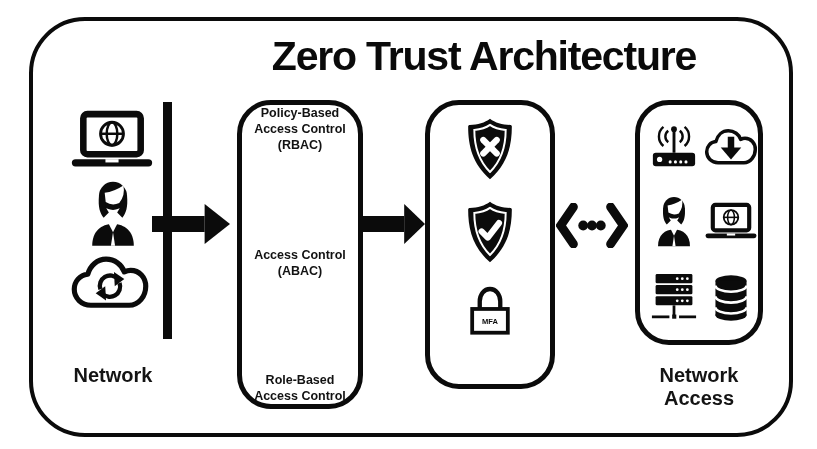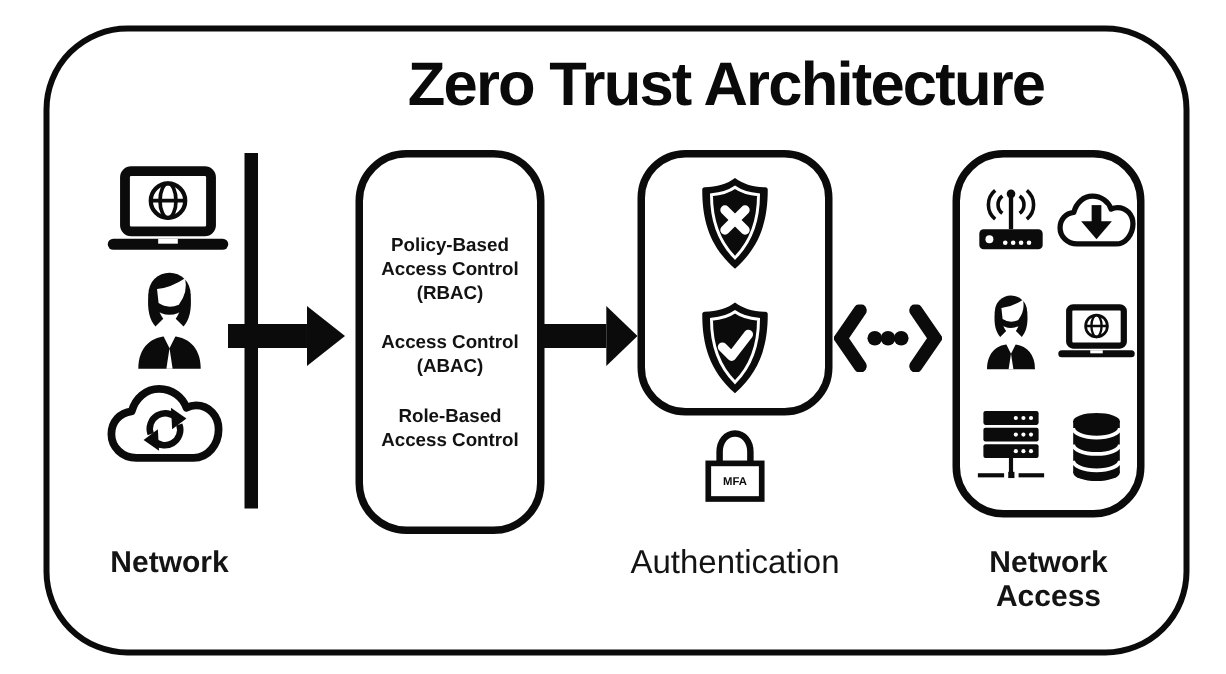--- a/index.html
+++ b/index.html
@@ -18,28 +18,28 @@
     left:234px; top:33px; width:500px; text-align:center;
     font-size:41px; font-weight:700; letter-spacing:-1.2px; color:#0a0a0a;
   }
   .vbar { left:163px; top:102px; width:9px; height:237px; background:var(--ink); }
 
   .box {
     border:5px solid var(--ink); border-radius:34px;
     box-sizing:border-box; background:#fff;
   }
   .iam-box {
-    left:237px; top:100px; width:126px; height:256px;
-    display:flex; flex-direction:column; justify-content:center; gap:17px;
+    left:237px; top:100px; width:126px; height:309px;
+    display:flex; flex-direction:column; justify-content:space-between; gap:17px;
   }
   .iam-item { text-align:center; font-size:12.5px; font-weight:600; line-height:1.28; color:#121212; }
 
   .auth-box {
-    left:425px; top:100px; width:130px; height:177px;
-    display:flex; flex-direction:column; align-items:center; padding-top:12px; gap:19px;border-radius:32px;
+    left:425px; top:100px; width:130px; height:289px;
+    display:flex; flex-direction:column; align-items:center; padding-top:12px; gap:19px;
   }
   .access-box {
     left:635px; top:100px; width:128px; height:245px;
     display:grid; grid-template-columns:1fr 1fr; padding:14px 10px 12px;
     row-gap:16px; column-gap:6px; justify-items:center; align-items:center;
   }
 
   .icon { display:flex; align-items:center; justify-content:center; }
   .icon svg { width:100%; height:100%; display:block; }
 
@@ -256,21 +256,20 @@
       </svg>
     </div>
   </div>
 
   <div class="abs label label-requests">
     <div>Network</div>
   </div>
 
 
   <div class="abs label label-auth">
-    <div class="auth-main">Authentication</div>
   </div>
 
   <div class="abs label label-access">
     <div>Network</div>
     <div>Access</div>
   </div>
 
 </div>
 
 </body></html>

